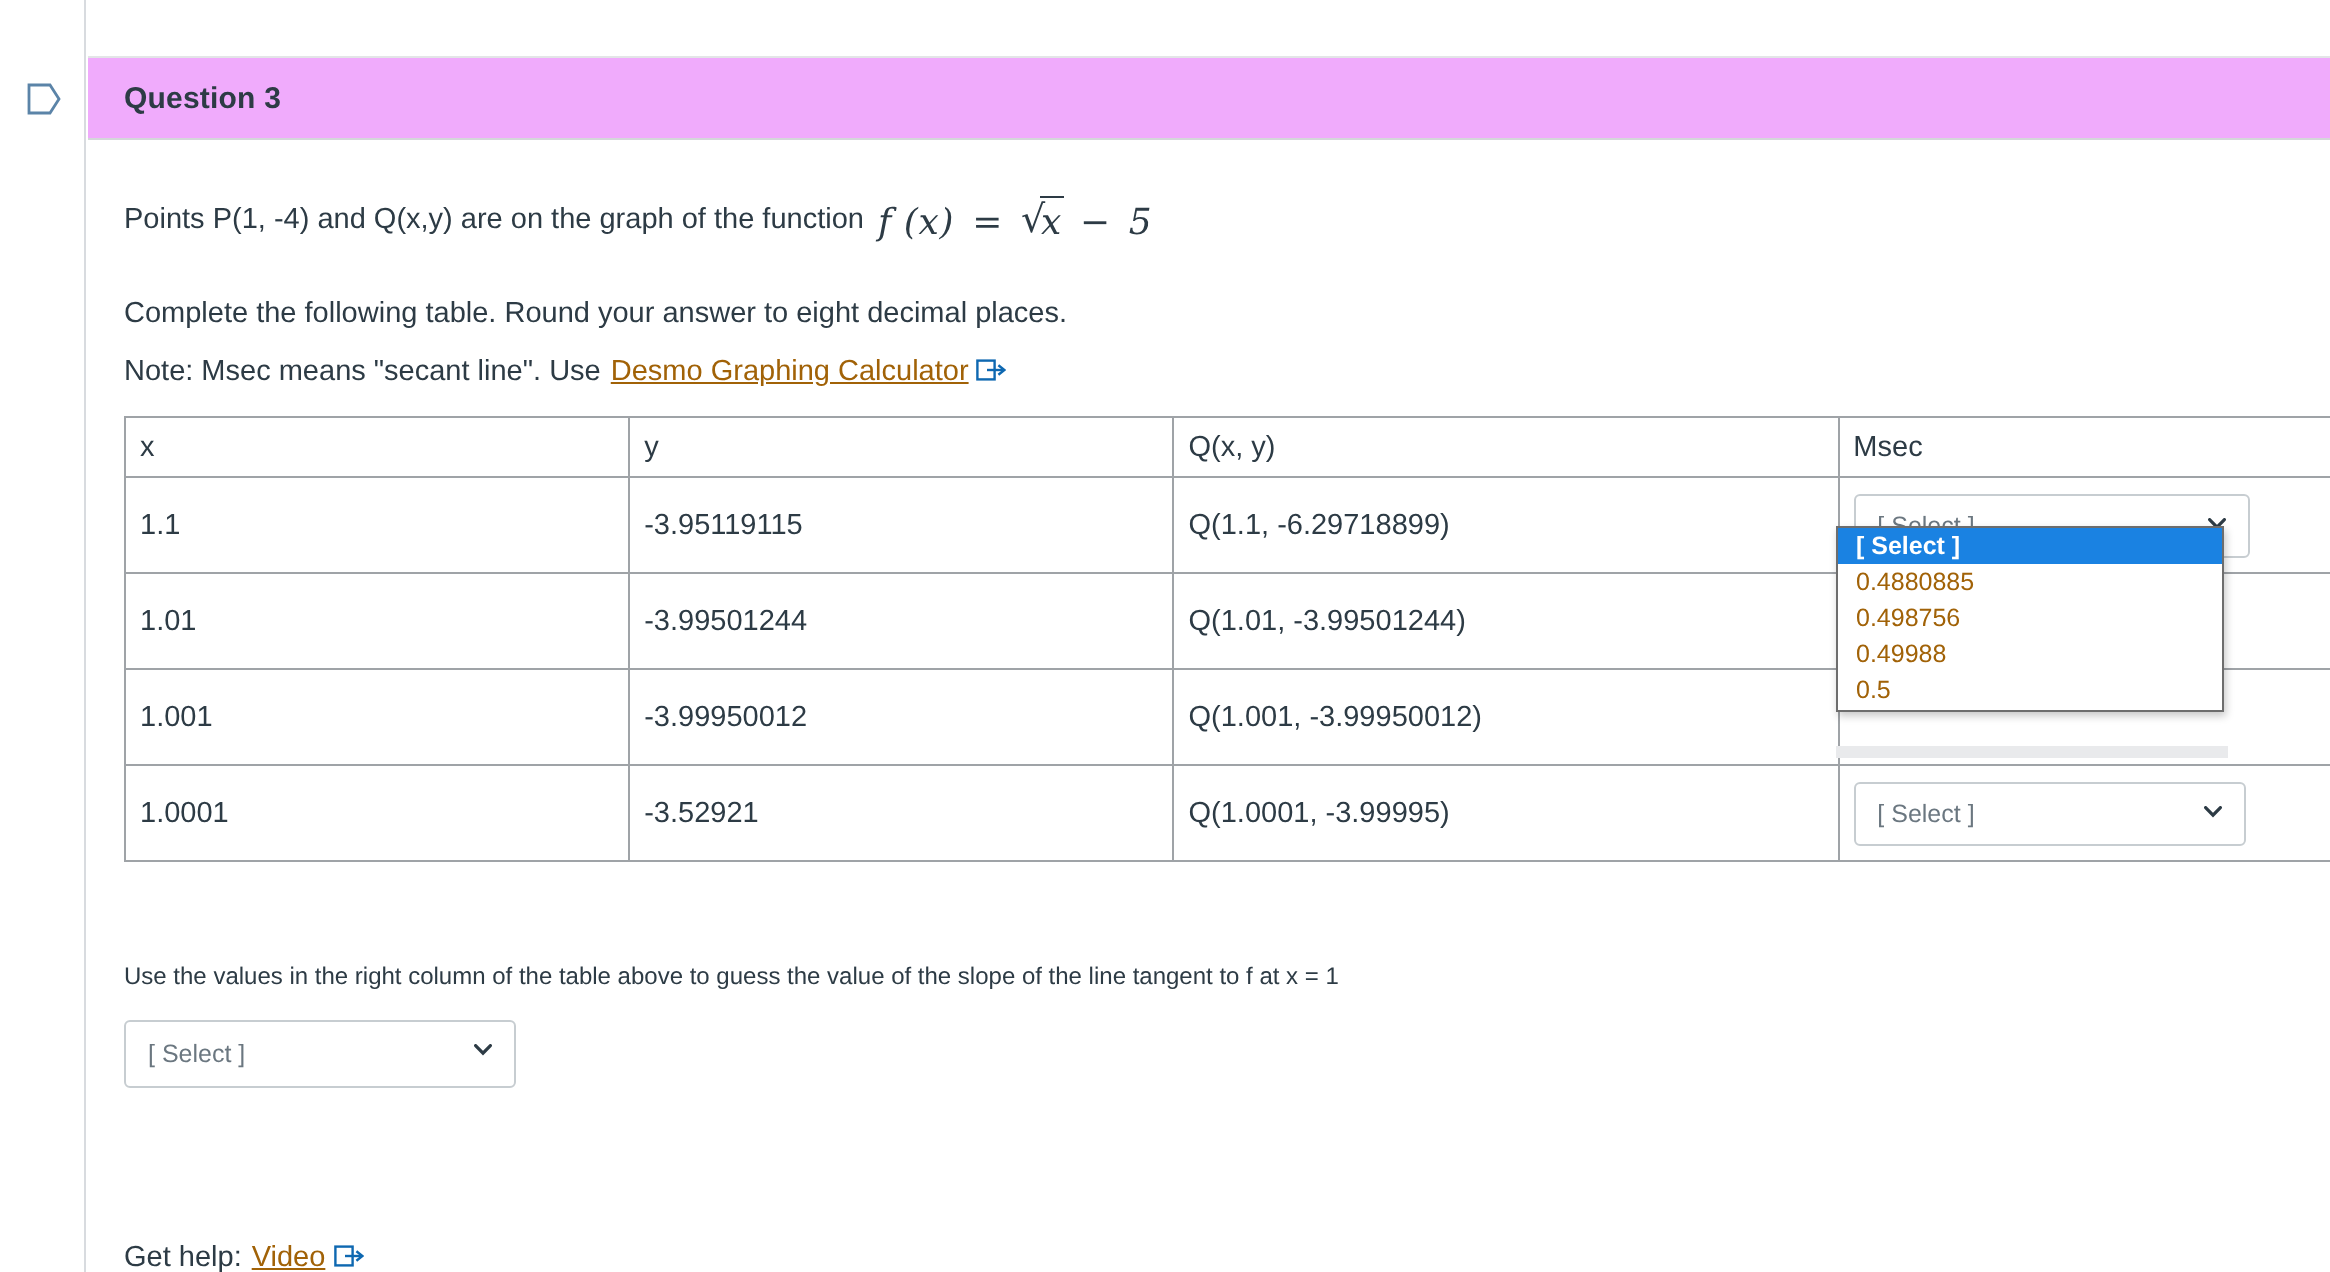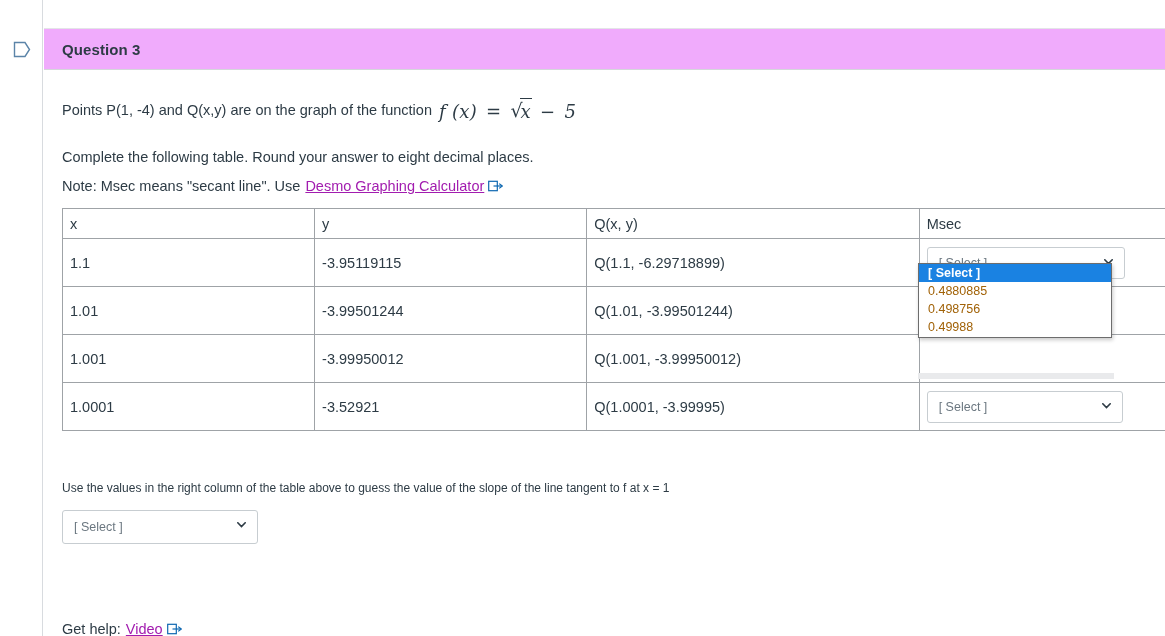--- a/index.html
+++ b/index.html
@@ -101,21 +101,21 @@
   .sqrt-bar {
     position: absolute;
     left: 9px;
     right: -1px;
     top: 0px;
     height: 1.3px;
     background: #2d3b45;
   }
 
   a.inline-link {
-    color: #a21caf;
+    color: #a16207;
     font-size: 14.5px;
   }
   .ext-icon {
     display: inline-block;
     width: 15px;
     height: 12px;
     margin-left: 4px;
     position: relative;
     top: 1px;
   }
@@ -330,15 +330,16 @@
     </div>
 
   </div>
 
   <div id="dropdown-shadow-strip"></div>
   <div id="dropdown-list">
     <div class="dd-option selected">[ Select ]</div>
     <div class="dd-option">0.4880885</div>
     <div class="dd-option">0.498756</div>
     <div class="dd-option">0.49988</div>
+    <div class="dd-option">0.5</div>
   </div>
 
 </div>
 
 </body></html>

